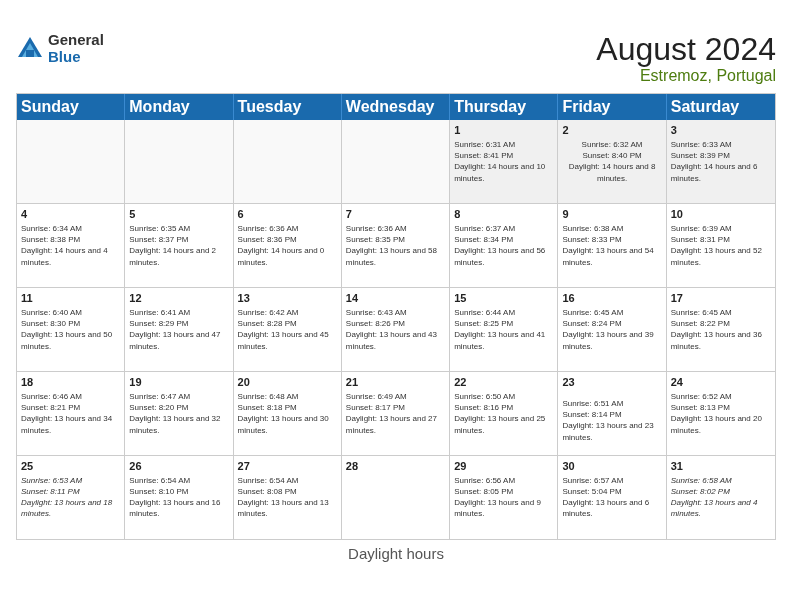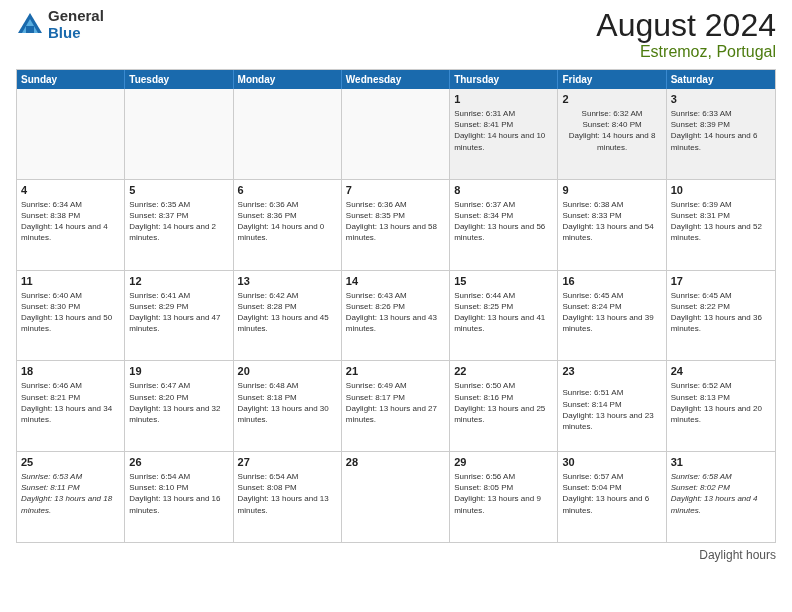--- a/index.html
+++ b/index.html
@@ -6,21 +6,21 @@
     body {
       font-family: Arial, sans-serif;
       background: #fff;
       width: 792px;
       height: 612px;
       overflow: hidden;
     }
     .page {
       width: 792px;
       height: 572px;
-      padding: 8px 16px 10px 16px;
+      padding: 32px 16px 10px 16px;
       display: flex;
       flex-direction: column;
     }
     .header {
       display: flex;
       justify-content: space-between;
       align-items: flex-start;
       margin-bottom: 8px;
     }
     .logo {
@@ -66,21 +66,21 @@
       flex-direction: column;
       border: 1px solid #ccc;
     }
     .cal-header {
       display: grid;
       grid-template-columns: repeat(7, 1fr);
       background: #1a6aad;
     }
     .cal-header-cell {
       color: #fff;
-      font-size: 10px;
+      font-size: 16px;
       font-weight: bold;
       padding: 4px 4px;
       text-align: left;
       border-right: 1px solid #3a8ad0;
     }
     .cal-header-cell:last-child { border-right: none; }
     .cal-body {
       display: flex;
       flex-direction: column;
       flex: 1;
@@ -111,23 +111,23 @@
       display: block;
       margin-bottom: 1px;
     }
     .cell-info {
       font-size: 8px;
       color: #333;
       line-height: 1.4;
     }
     .footer {
       margin-top: 5px;
-      font-size: 12px;
+      font-size: 15px;
       color: #555;
-      text-align: right;
+      text-align: center;
     }
   </style>
 </head>
 <body>
 
 <div class="page">
   <div class="header">
     <div class="logo">
       <svg class="logo-icon" viewBox="0 0 28 28">
         <polygon points="14,2 26,22 2,22" fill="#1a6aad"></polygon>
@@ -141,22 +141,22 @@
     </div>
     <div class="title-block">
       <div class="month-year">August 2024</div>
       <div class="location">Estremoz, Portugal</div>
     </div>
   </div>
 
   <div class="calendar">
     <div class="cal-header">
     <div class="cal-header-cell">Sunday</div>
+        <div class="cal-header-cell">Monday</div>
         <div class="cal-header-cell">Tuesday</div>
-        <div class="cal-header-cell">Monday</div>
         <div class="cal-header-cell">Wednesday</div>
         <div class="cal-header-cell">Thursday</div>
         <div class="cal-header-cell">Friday</div>
         <div class="cal-header-cell">Saturday</div>
       </div>
     <div class="cal-body">
     <div class="cal-row">
           <div class="cal-cell empty"></div>
           <div class="cal-cell empty"></div>
           <div class="cal-cell empty"></div>

